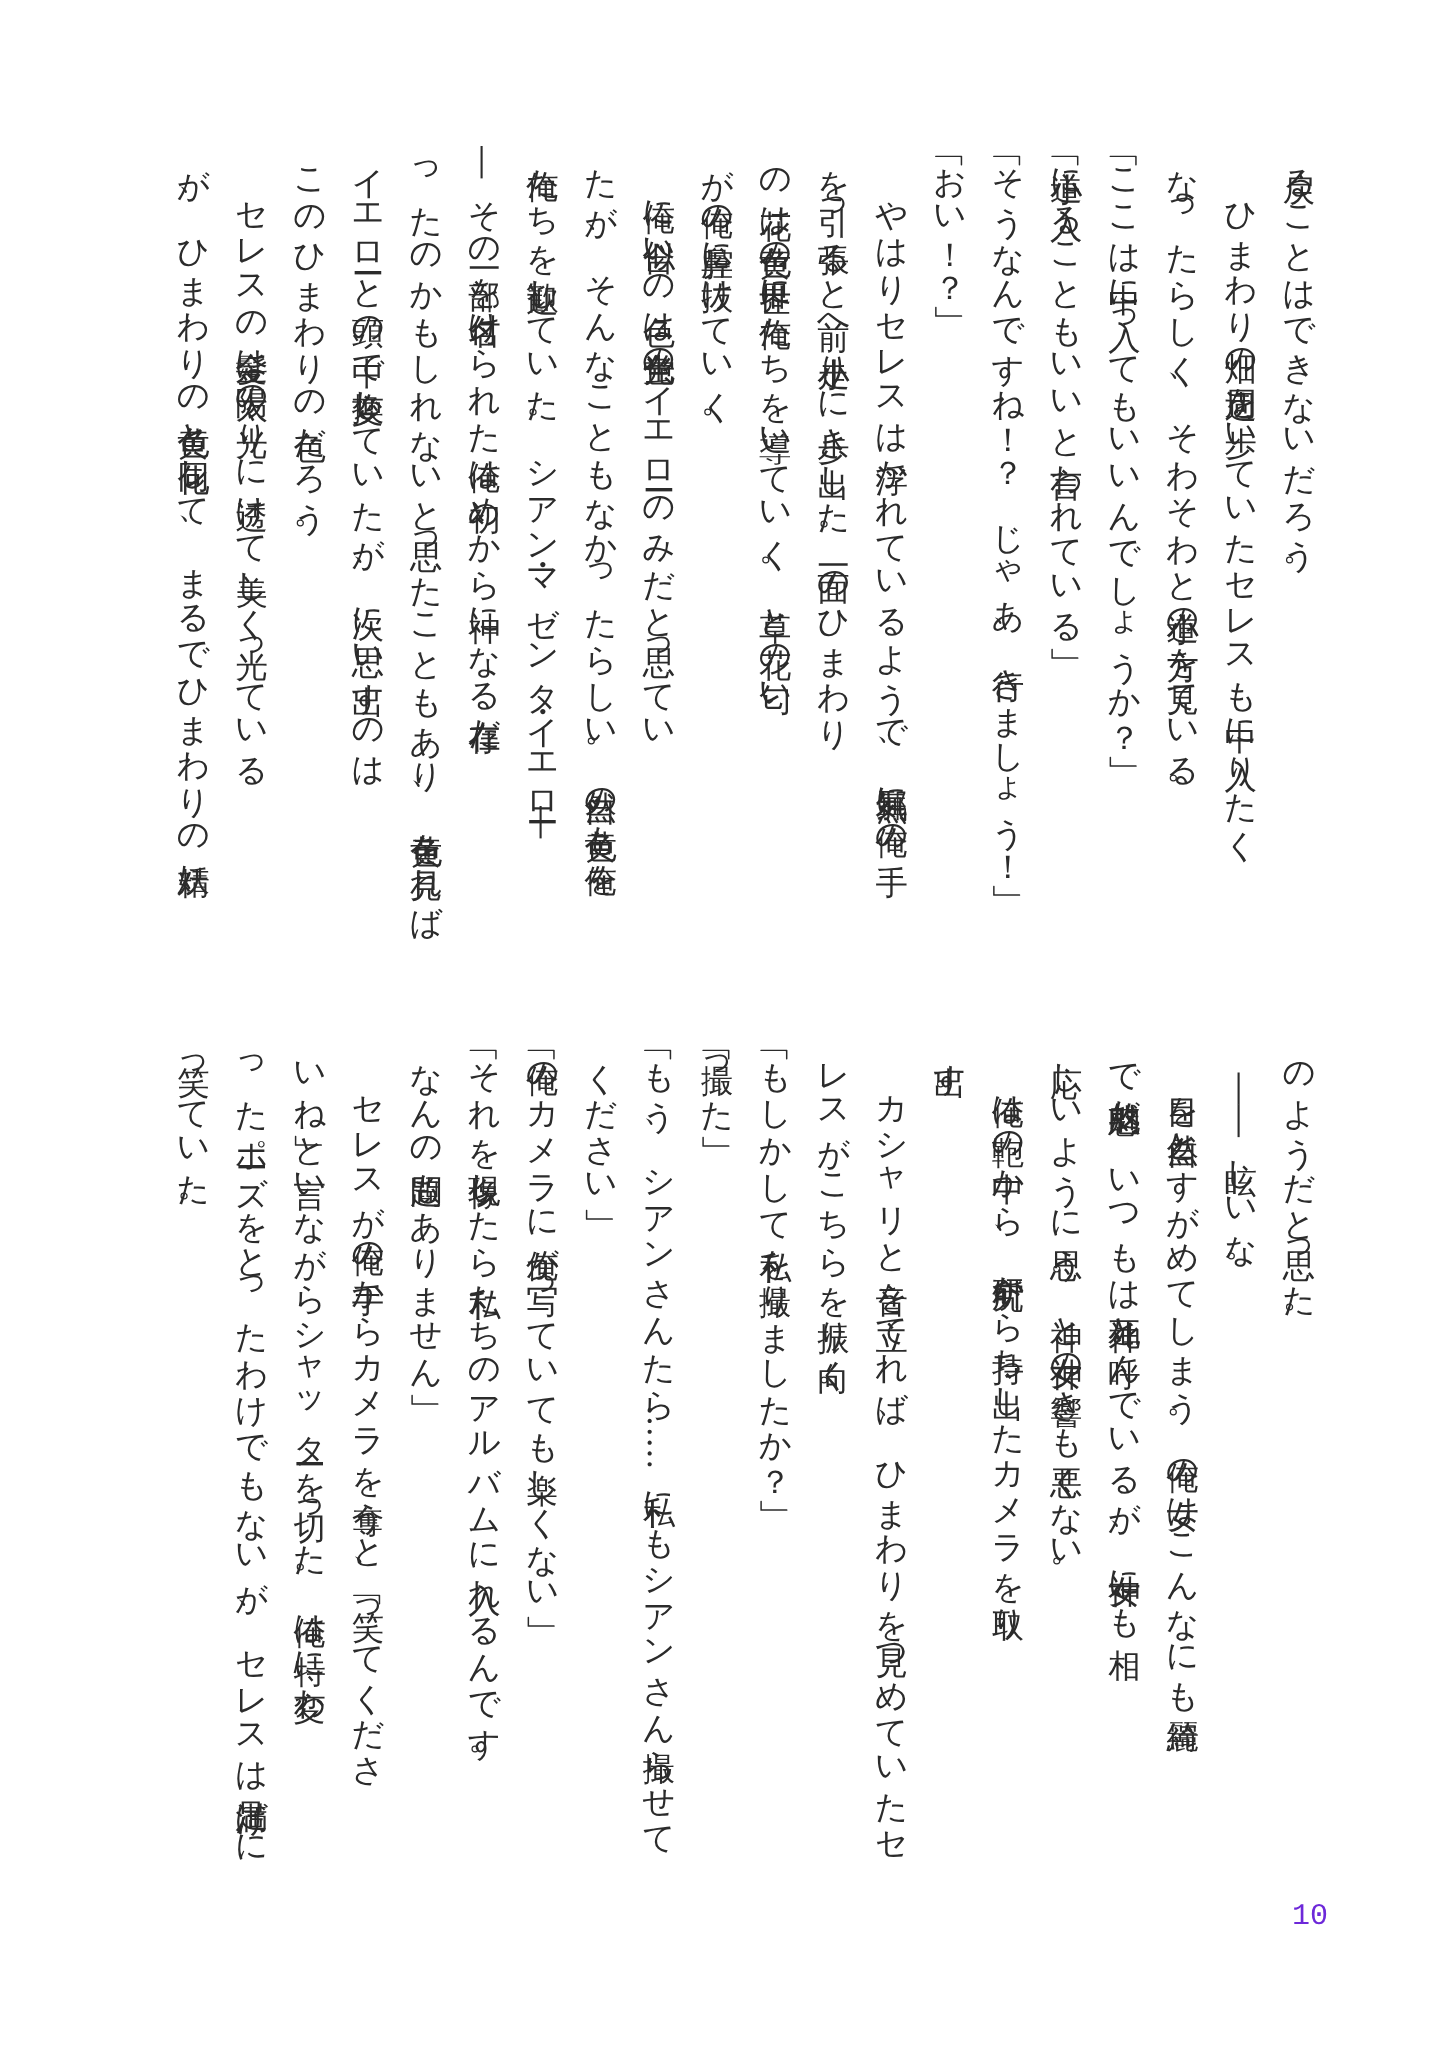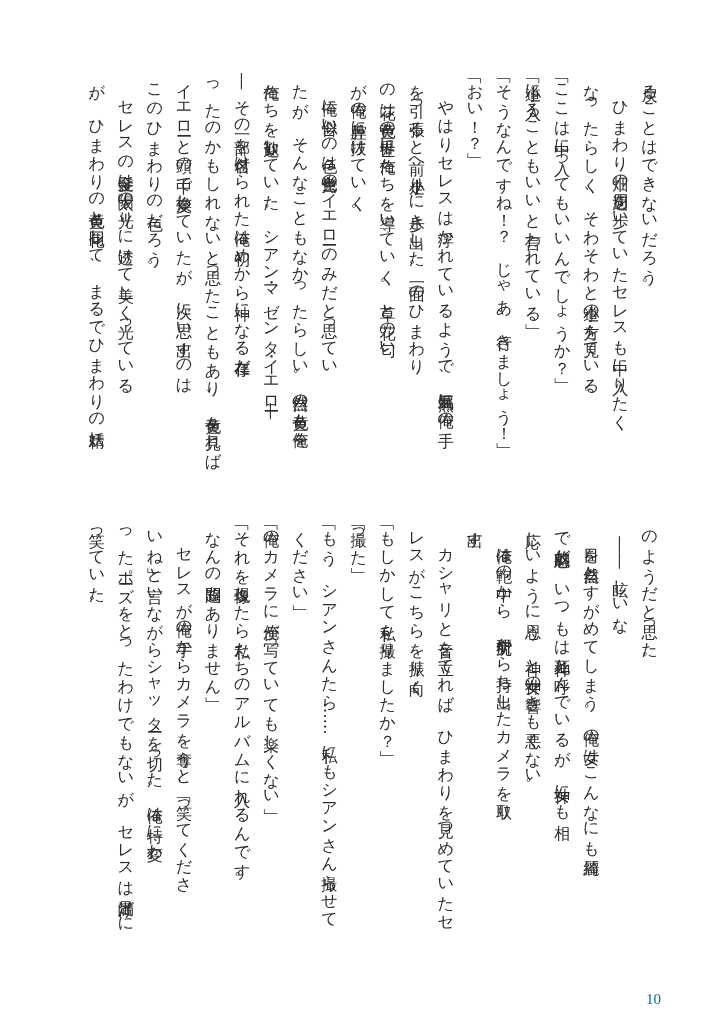--- a/index.html
+++ b/index.html
@@ -31,25 +31,24 @@
     .text-block.bottom { top: 520px; }
     .col {
       white-space: pre;
       margin: 0;
       padding: 0;
     }
     .page-number {
       position: absolute;
       left: 646px;
       top: 950px;
-      font-family: Liberation Serif, serif;
+      font-family: Liberation Mono, monospace;
       font-size: 15px;
       line-height: 18px;
-      color: #0369a1;
-      margin-top: 40px;
+      color: #6d28d9;
     }
   </style>
 </head>
 <body>
 
 <div class="page">
 
   <div class="text-block top">
     <div class="col">戻ることはできないだろう。</div>
     <div class="col">　ひまわり畑の周辺を歩いていたセレスも中に入りたく</div>

